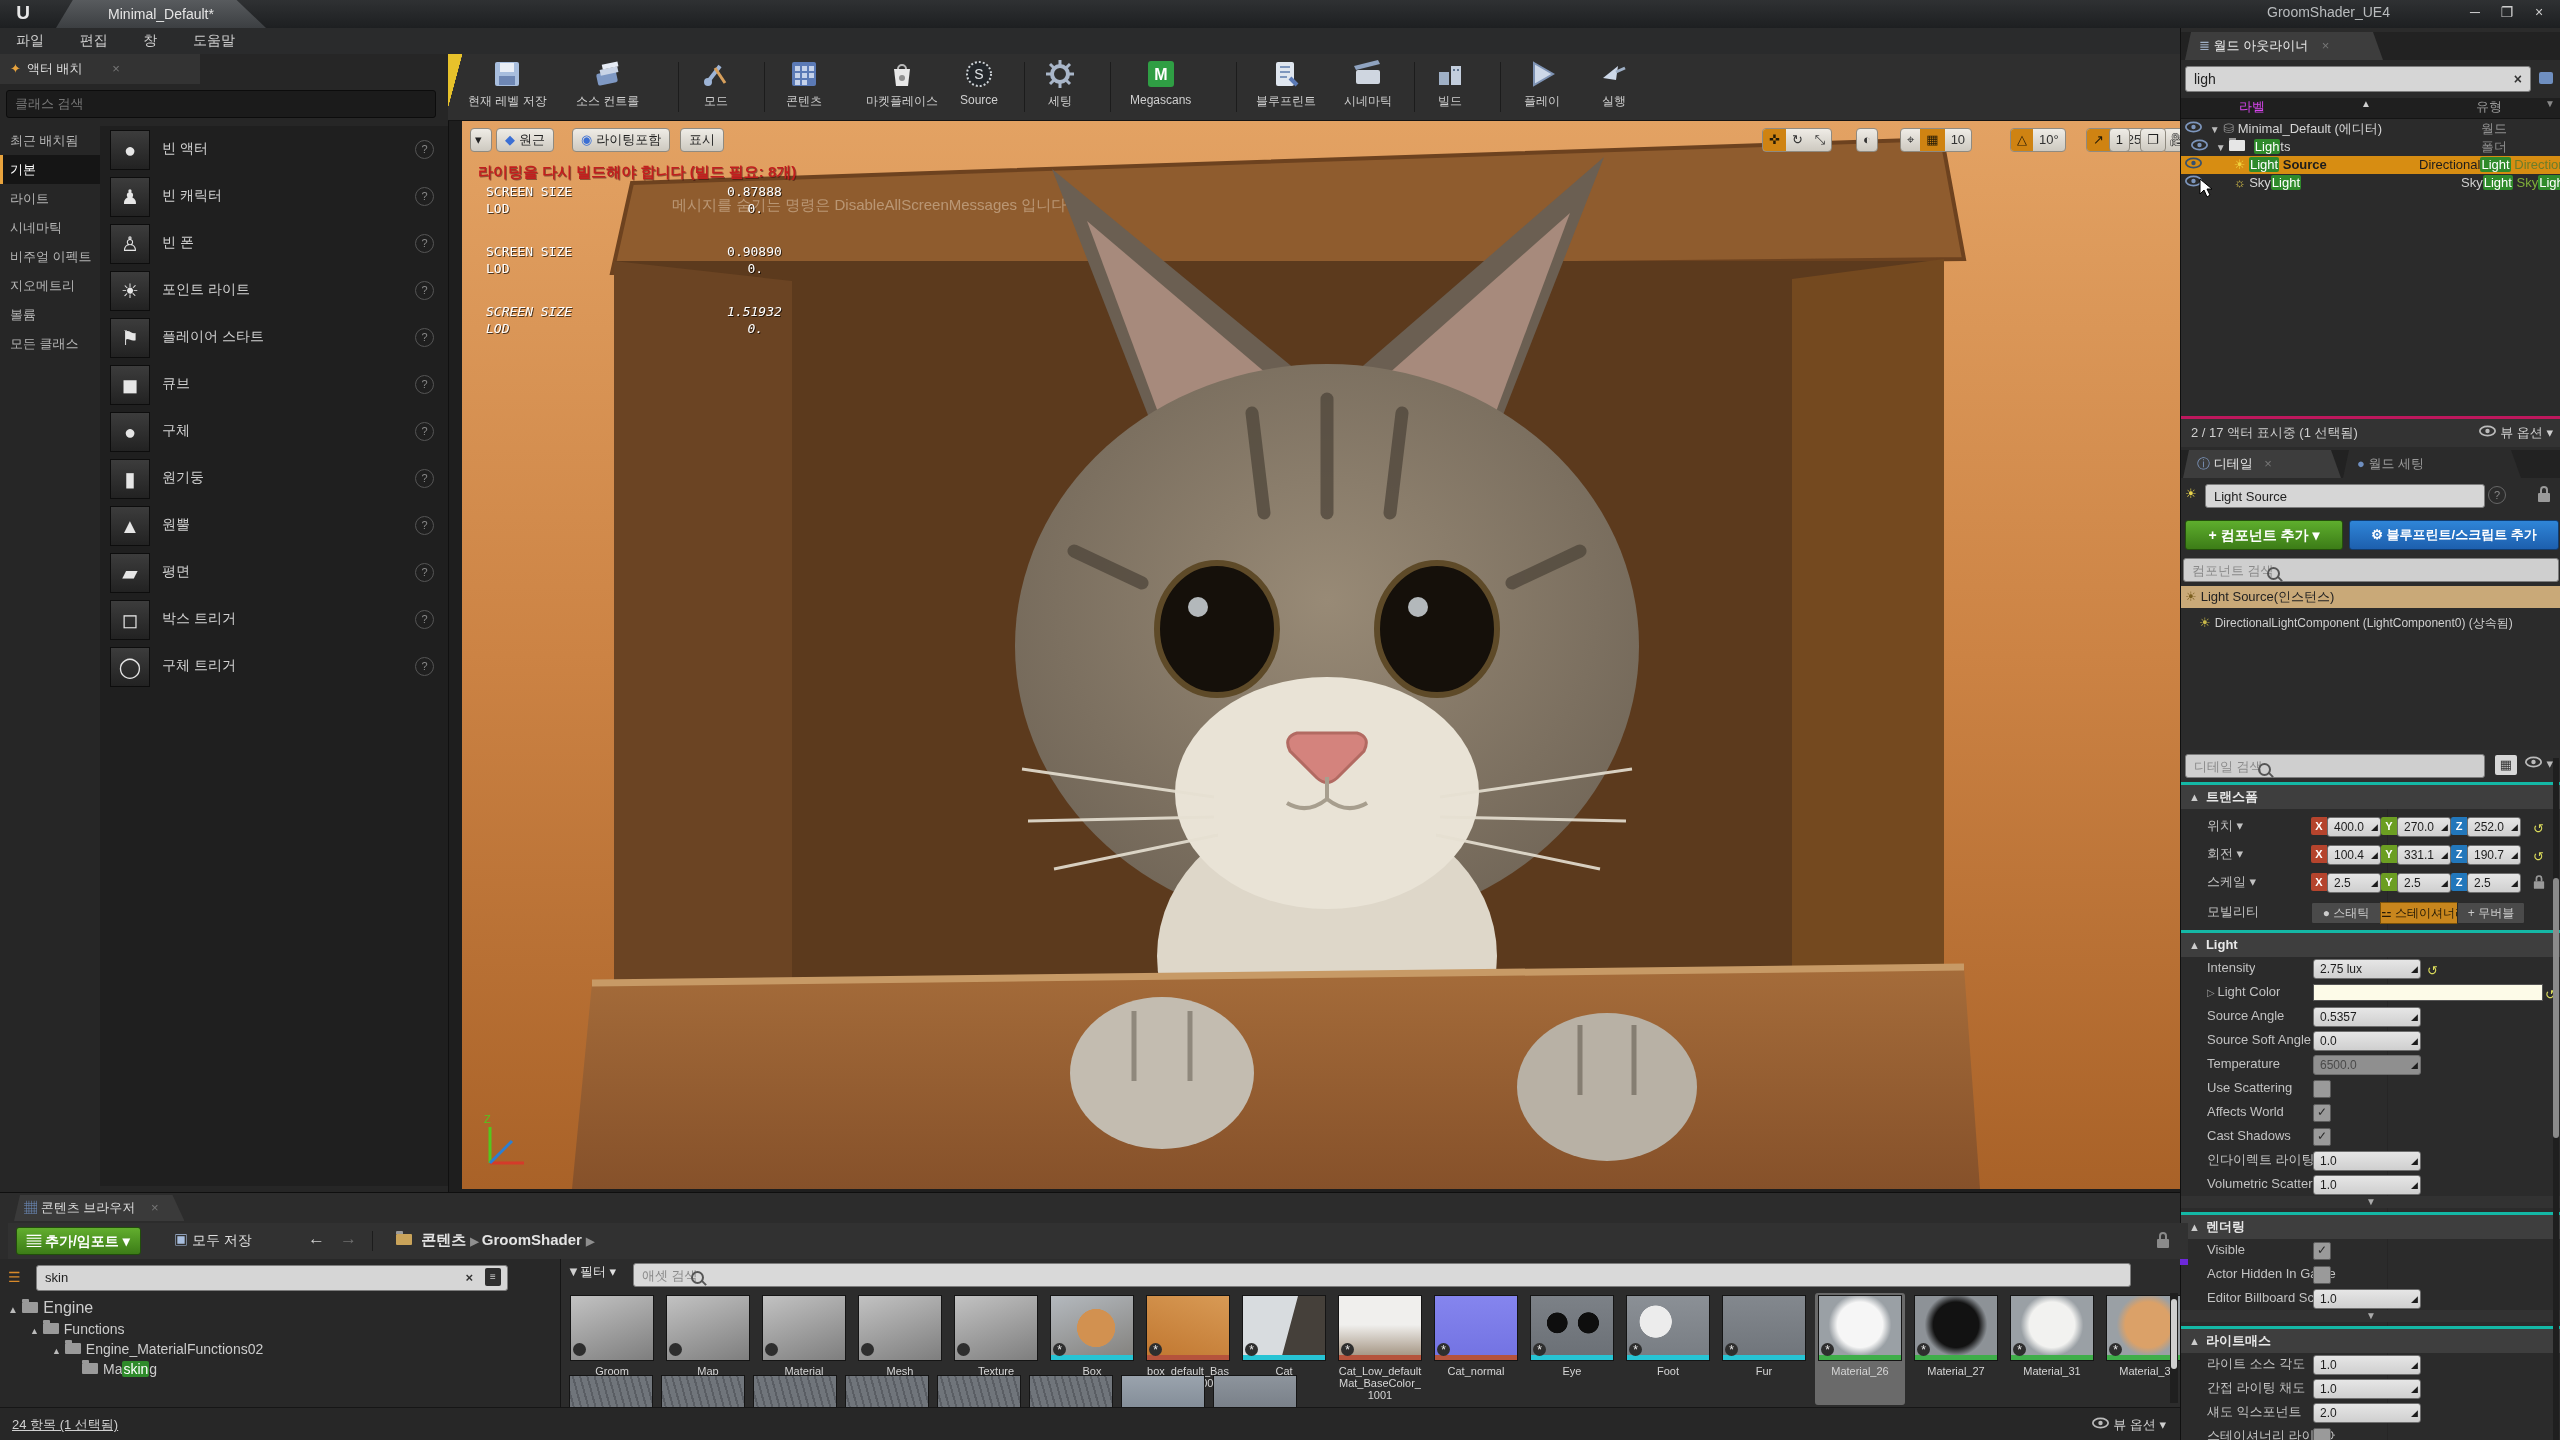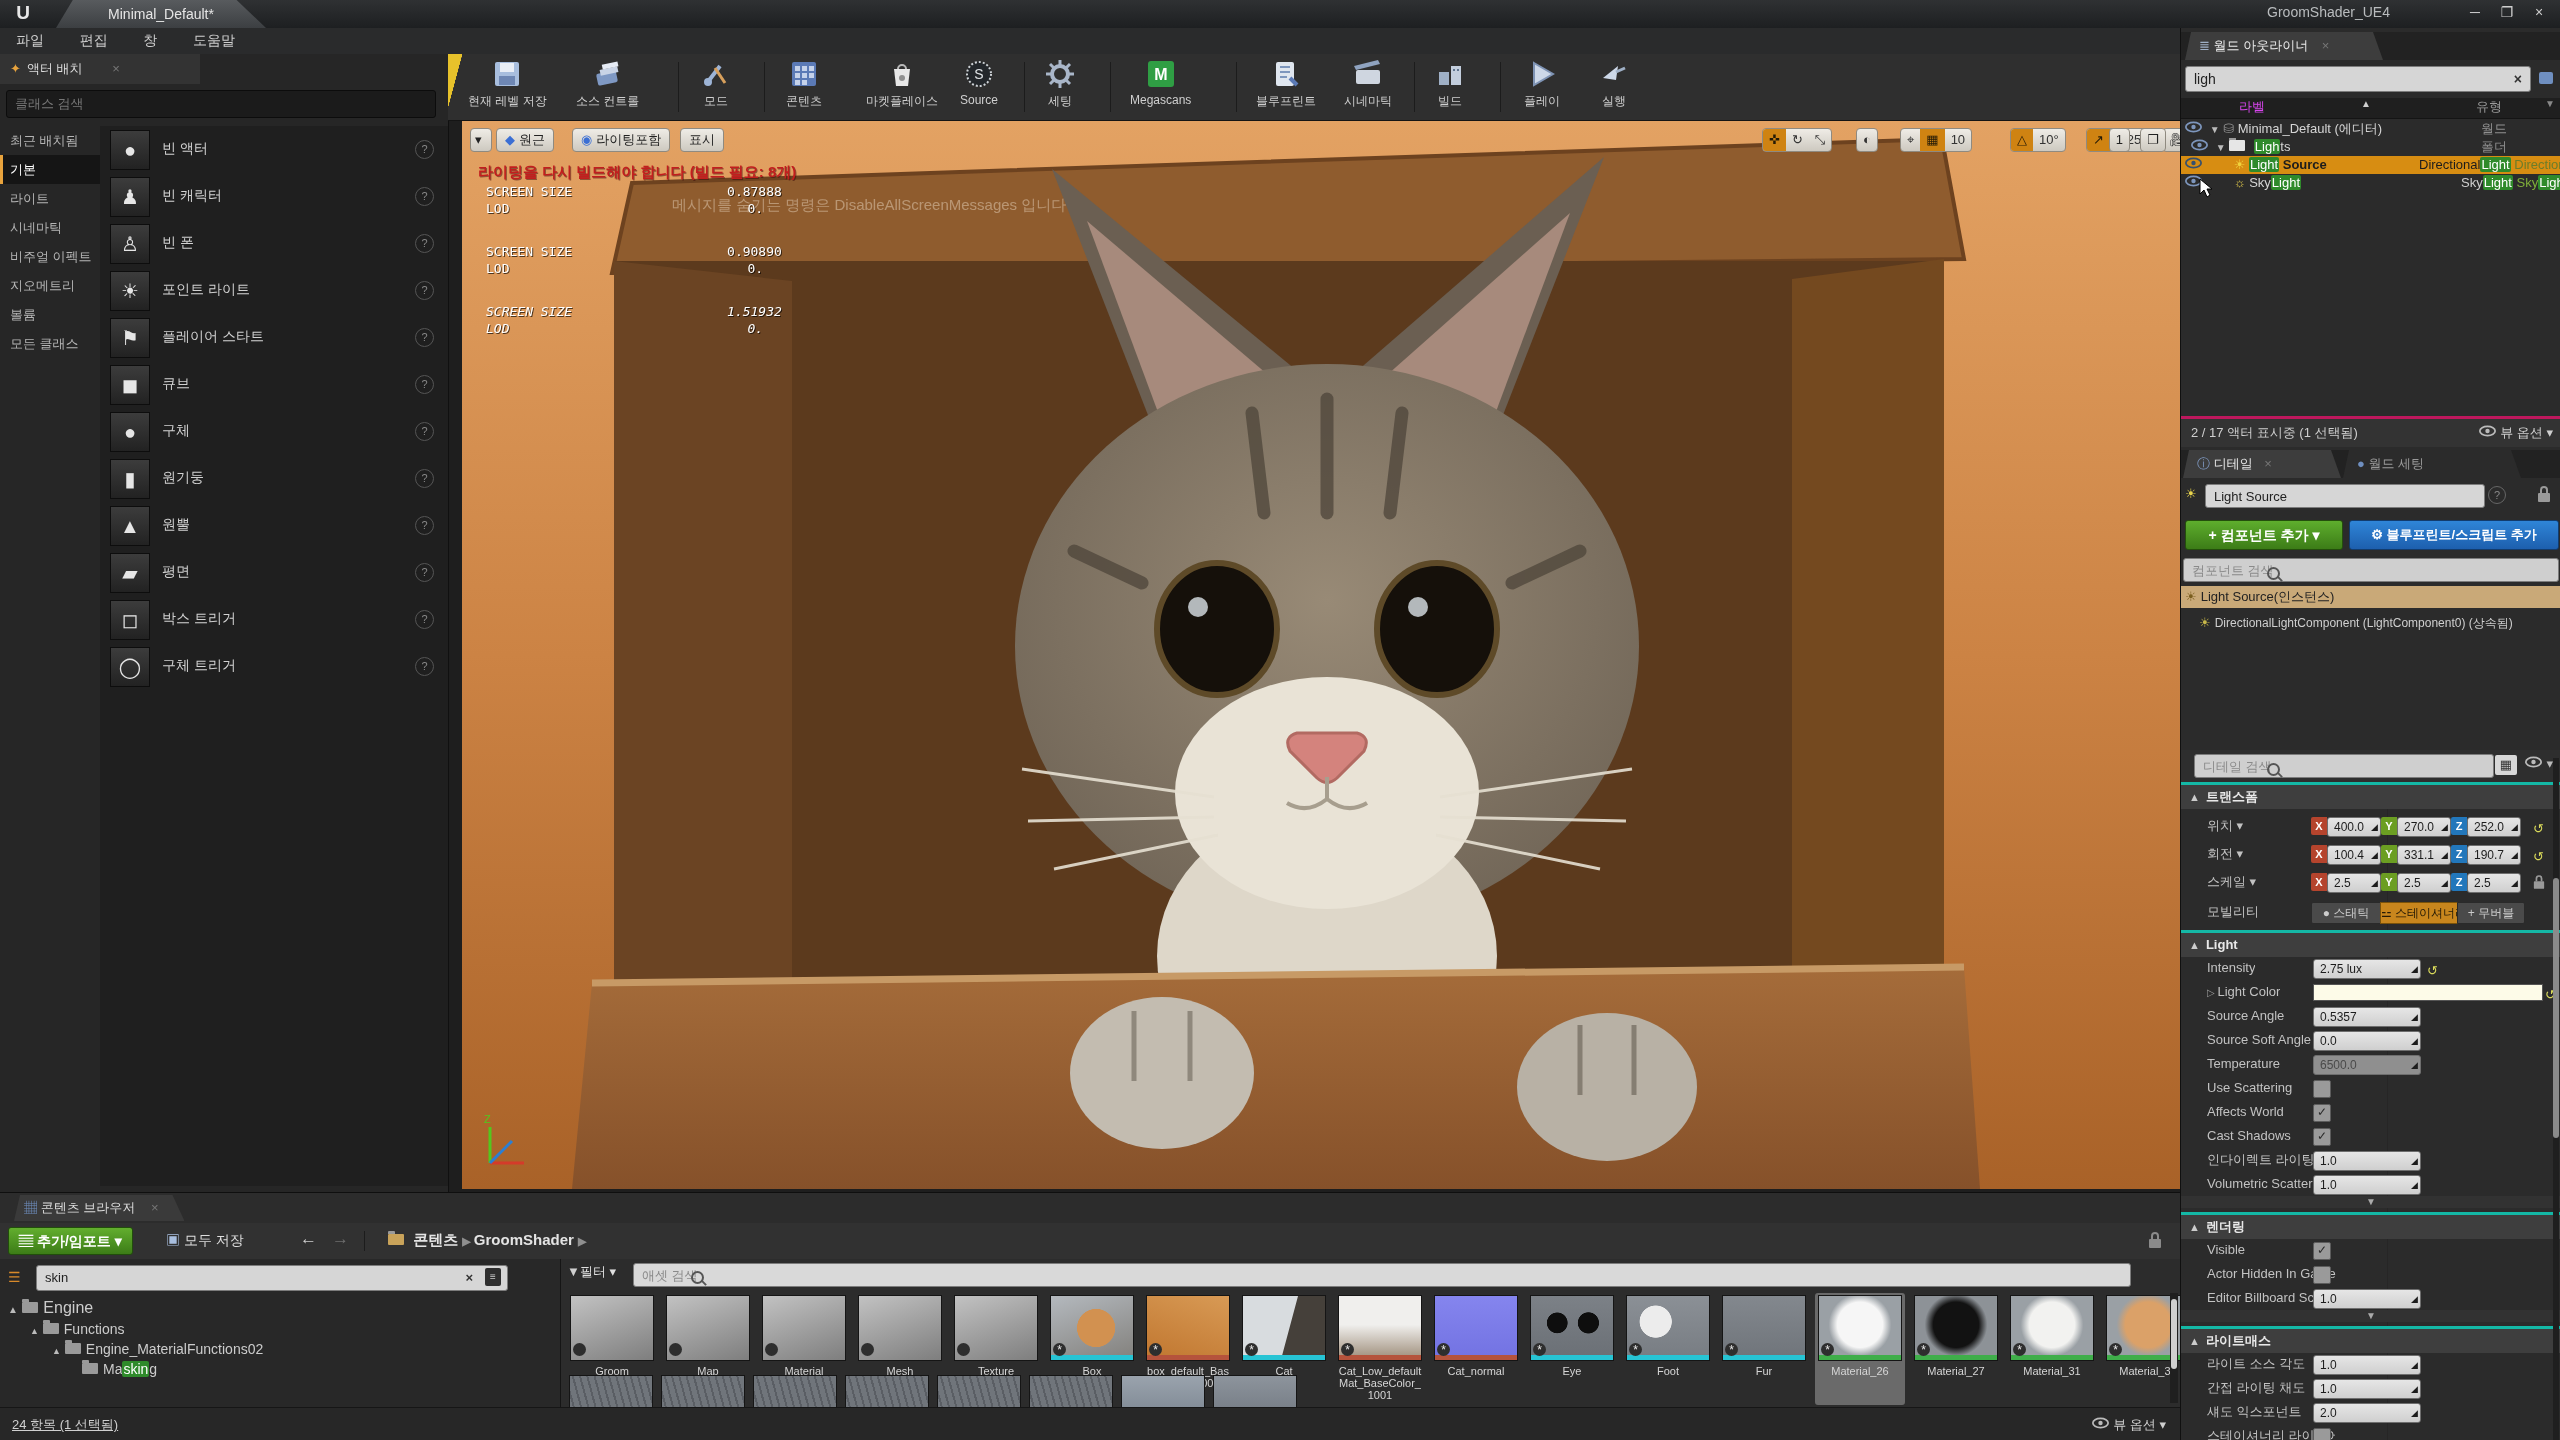--- a/index.html
+++ b/index.html
@@ -79,21 +79,21 @@
     text-align:center;line-height:18px;border-radius:2px 0 0 2px;}
   .rst{position:absolute;top:3px;color:#d9d95a;font-size:13px;}
   .cbx{position:absolute;left:132px;top:4px;width:16px;height:16px;background:#9a9a9a;border:1px solid #5c5c5c;
     border-radius:2px;color:#2c2c2c;font-size:12px;line-height:15px;text-align:center;}
   .chevrow{position:absolute;left:0;width:380px;height:12px;text-align:center;color:#aaa;font-size:10px;line-height:12px;background:#323232;}
   .vline{position:absolute;left:206px;width:1px;background:#262626;}
   
   #cbrowser{left:0;top:1192px;width:2180px;height:248px;background:#2c2c2c;border-top:1px solid #0f0f0f;}
   #cb-tab{left:14px;top:2px;height:26px;line-height:26px;padding:0 26px 0 10px;background:#3a3a3a;color:#ddd;font-size:13px;
     clip-path:polygon(0 100%,6px 0,calc(100% - 12px) 0,100% 100%);}
-  #cb-toolbar{left:0;top:30px;width:2180px;height:36px;background:#313131;border-bottom:6px solid #6d28d9;}
+  #cb-toolbar{left:8px;top:30px;width:2180px;height:36px;background:#313131;border-bottom:6px solid #6d28d9;}
   #addimport{left:8px;top:4px;height:26px;background:linear-gradient(#62ae2e,#3c7c17);border:1px solid #214d0b;border-radius:3px;
     color:#fff;font-weight:bold;line-height:26px;padding:0 10px;font-size:14px;}
   #saveall{left:166px;top:4px;height:26px;color:#ddd;line-height:26px;font-size:14px;}
   .navarrow{top:6px;font-size:17px;}
   #crumb{left:388px;top:4px;height:26px;line-height:26px;color:#e4e4e4;font-size:15px;font-weight:bold;}
   #cb-left{left:0;top:66px;width:560px;height:148px;background:#282828;border-right:1px solid #151515;}
   #cb-filtersearch{left:36px;top:6px;width:462px;height:24px;}
   .treerow{position:absolute;font-size:14px;color:#ccc;white-space:nowrap;}
   .folder-ico{display:inline-block;width:16px;height:11px;background:#9a9a9a;border-radius:1px;position:relative;margin-right:5px;}
   .folder-ico:before{content:"";position:absolute;left:0;top:-3px;width:7px;height:3px;background:#9a9a9a;border-radius:1px 1px 0 0;}
@@ -571,21 +571,21 @@
       </div>
     </div>
     <div class="rp" style="top:558px;height:22px;background:#c9a978;color:#222;line-height:22px;">
       <span style="color:#7a5e1e;margin:0 4px;">☀</span><span>Light Source(인스턴스)</span>
     </div>
     <div class="rp" style="top:584px;height:22px;line-height:22px;color:#cfcfcf;">
       <span style="color:#c8b84a;margin:0 4px 0 18px;">☀</span><span style="font-size:12px;">DirectionalLightComponent (LightComponent0) (상속됨)</span>
     </div>
 
     <div class="rp" style="top:722px;height:32px;background:#2e2e2e;">
-      <div class="abs lightsearch" style="left:4px;top:4px;width:290px;height:22px;background:#cfcfcf;margin-left:9px;">
+      <div class="abs lightsearch" style="left:4px;top:4px;width:290px;height:22px;background:#cfcfcf;">
         <span class="ph">디테일 검색</span>
         <span class="abs mag" style="right:8px;top:5px;"></span>
       </div>
       <span class="abs" style="right:44px;top:5px;width:22px;height:20px;background:#d8d8d8;border-radius:2px;color:#333;text-align:center;line-height:20px;">▦</span>
       <span class="abs" style="right:8px;top:6px;color:#bbb;">
         <svg class="eye-ico" viewBox="0 0 20 12">
             <ellipse cx="10" cy="6" rx="9" ry="5.5" fill="none" stroke="#bbb" stroke-width="2"></ellipse>
             <circle cx="10" cy="6" r="2.6" fill="#bbb"></circle>
           </svg>▾</span>
     </div>

